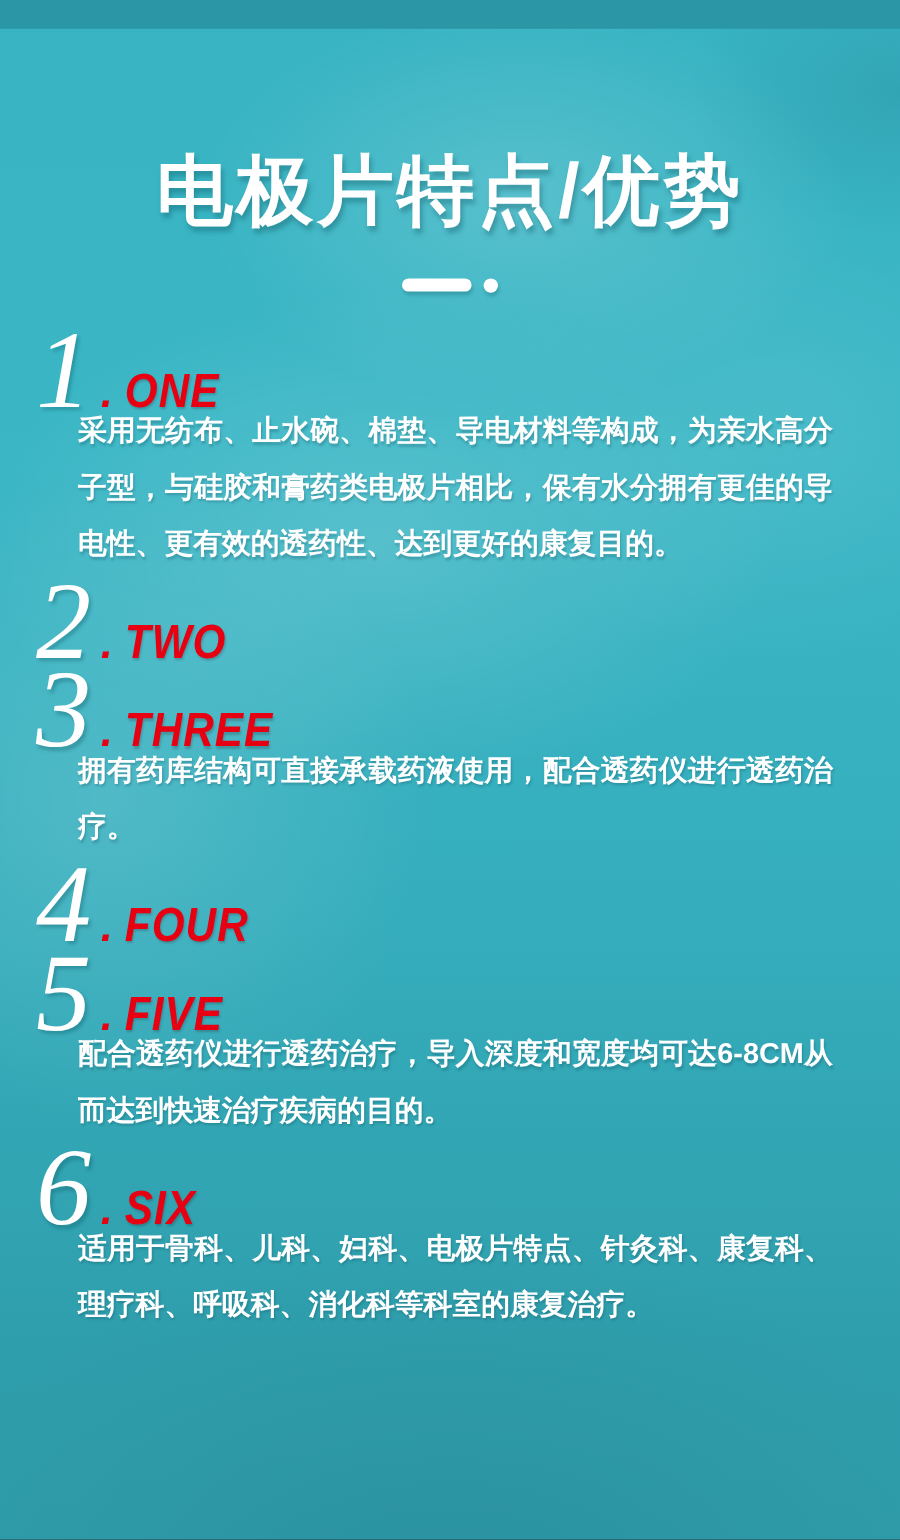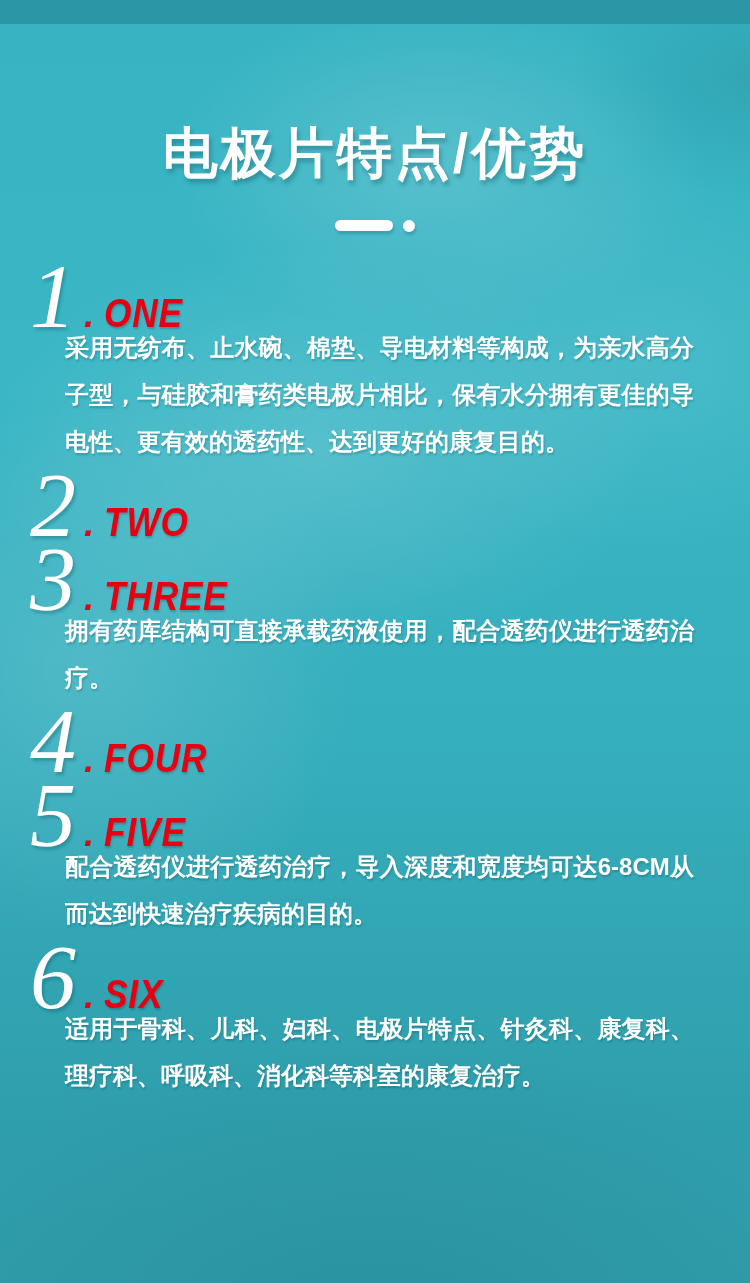--- a/index.html
+++ b/index.html
@@ -22,21 +22,21 @@
   }
   .top-band {
     position: absolute;
     top: 0; left: 0;
     width: 100%; height: 24px;
     background: #2b97a6;
   }
   .title {
     padding-top: 86px;
     text-align: center;
-    font-size: 55px;
+    font-size: 64px;
     line-height: 60px;
     font-weight: bold;
     letter-spacing: 3px;
     color: #ffffff;
     text-shadow: 2px 4px 4px rgba(8,75,86,0.35);
   }
   .divider {
     margin-top: 22px;
     display: flex;
     justify-content: center;

